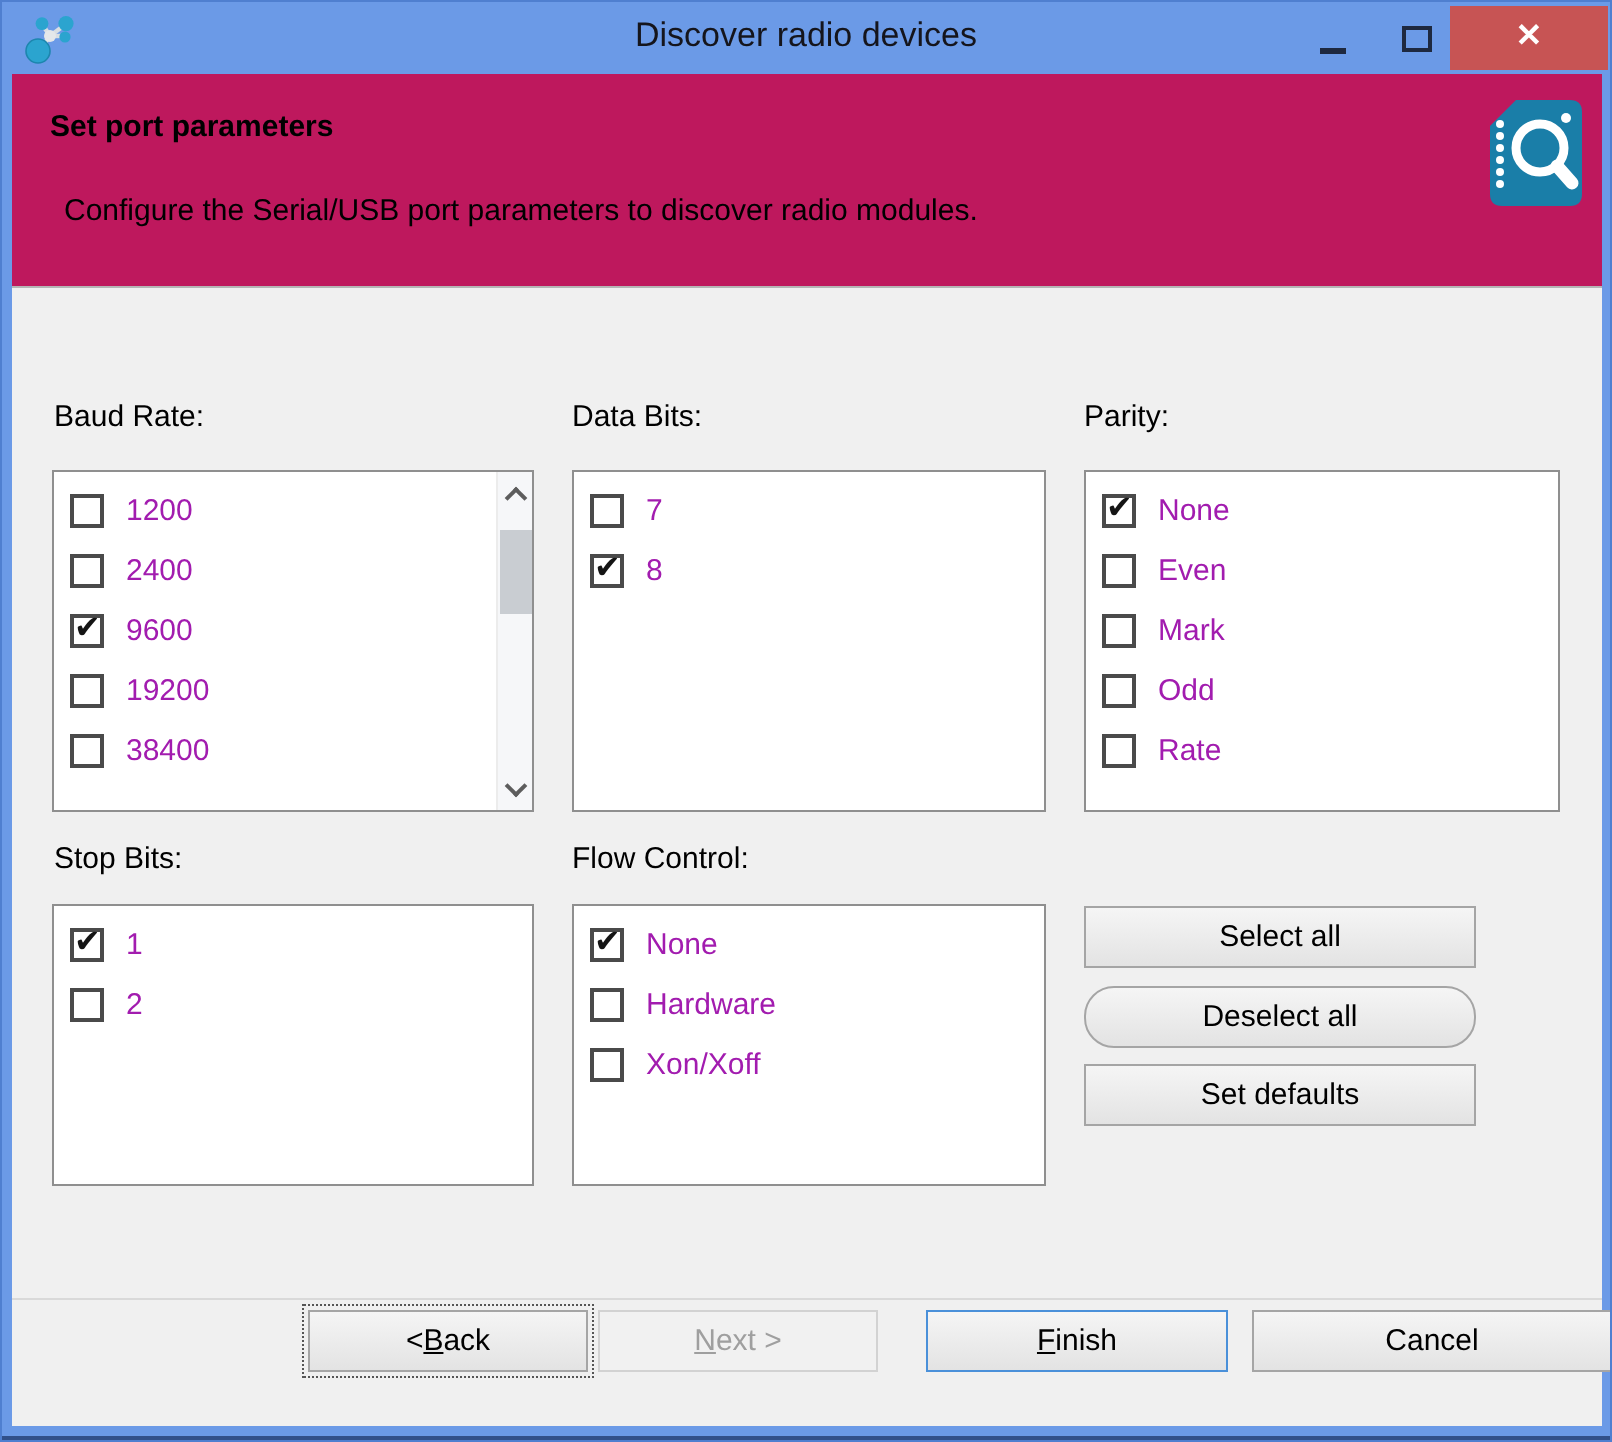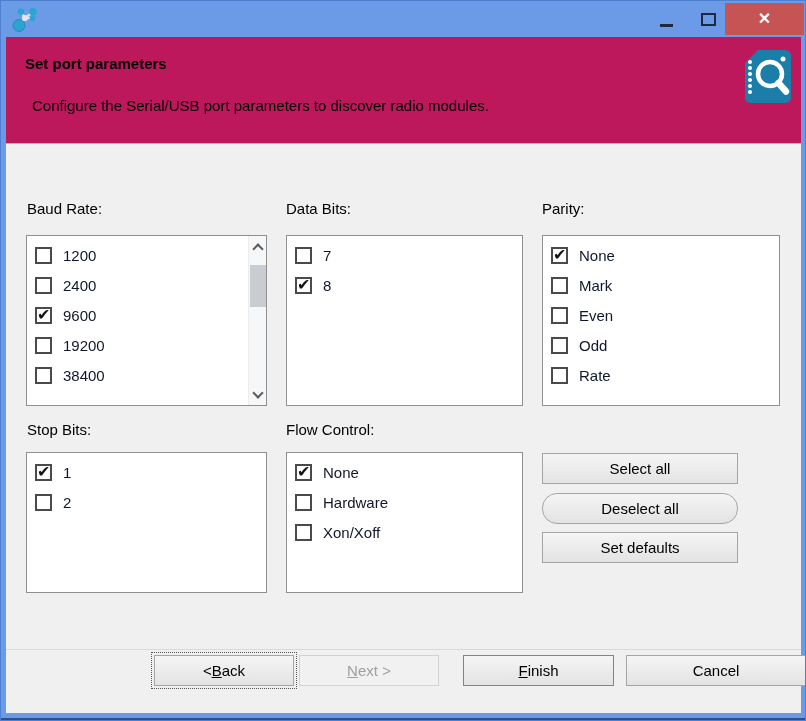--- a/index.html
+++ b/index.html
@@ -37,21 +37,21 @@
   .content { position: relative; flex: 1 1 auto; margin-top: 42px; }
 
   .plabel { position: absolute; font-size: 15px; color: #000; white-space: nowrap; }
   .listbox { position: absolute; background: #fff; border: 1px solid #8f8f8f; overflow: hidden; }
 
   .item { display: flex; align-items: center; height: 30px; padding-left: 8px; }
   .items { padding-top: 4px; }
   .cb { flex: 0 0 auto; width: 17px; height: 17px; border: 2px solid #4a4a4a; background: #fff;
         margin-right: 11px; font-size: 16px; line-height: 11px; color: #141414;
         text-align: center; overflow: visible; }
-  .ilabel { font-size: 15px; color: #0f172a; }
+  .ilabel { font-size: 15px; color: #a21caf; }
 
   
   .scrollbar { position: absolute; top: 0; right: 0; width: 18px; height: 100%;
                background: #f6f7f9; border-left: 1px solid #ececec; }
   .sb-btn { position: absolute; left: 0; width: 100%; height: 17px;
             display: flex; align-items: center; justify-content: center; }
   .sb-up { top: 2px; } .sb-down { bottom: 2px; }
   .chev { width: 8px; height: 8px; border-left: 2px solid #5d5d5d; border-top: 2px solid #5d5d5d; }
   .sb-up .chev { transform: translateY(2px) rotate(45deg); }
   .sb-down .chev { transform: translateY(-2px) rotate(225deg); }
@@ -88,20 +88,21 @@
           <line x1="14" y1="12" x2="21" y2="12"></line>
         </g>
         <circle cx="14" cy="12" r="3" fill="#e4e7ea"></circle>
         <circle cx="8" cy="19.5" r="6" fill="#2ba4cf"></circle>
         <circle cx="8" cy="19.5" r="6" fill="none" stroke="#1d86ae" stroke-width="0.8"></circle>
         <circle cx="10" cy="5.8" r="3.2" fill="#2ba4cf"></circle>
         <circle cx="22" cy="5.8" r="3.8" fill="#2ba4cf"></circle>
         <circle cx="21.5" cy="12.5" r="2.8" fill="#2ba4cf"></circle>
       </svg>
     </span>
+    <div class="win-title">Discover radio devices</div>
     <div class="ctl ctl-min">
       <span class="min-glyph"></span>
     </div>
     <div class="ctl ctl-max">
       <span class="max-glyph"></span>
     </div>
     <div class="ctl ctl-close">
       <span class="close-glyph">✕</span>
     </div>
   </div>
@@ -180,25 +181,25 @@
 
       <div class="plabel" style="left:536px; top:14px;">Parity:</div>
       <div class="listbox" style="left:536px; top:49px; width:238px; height:171px;">
         <div class="items">
           <div class="item">
             <span class="cb on">✔</span>
             <span class="ilabel">None</span>
           </div>
           <div class="item">
             <span class="cb"></span>
+            <span class="ilabel">Even</span>
+          </div>
+          <div class="item">
+            <span class="cb"></span>
             <span class="ilabel">Mark</span>
-          </div>
-          <div class="item">
-            <span class="cb"></span>
-            <span class="ilabel">Even</span>
           </div>
           <div class="item">
             <span class="cb"></span>
             <span class="ilabel">Odd</span>
           </div>
           <div class="item">
             <span class="cb"></span>
             <span class="ilabel">Rate</span>
           </div>
         </div>

